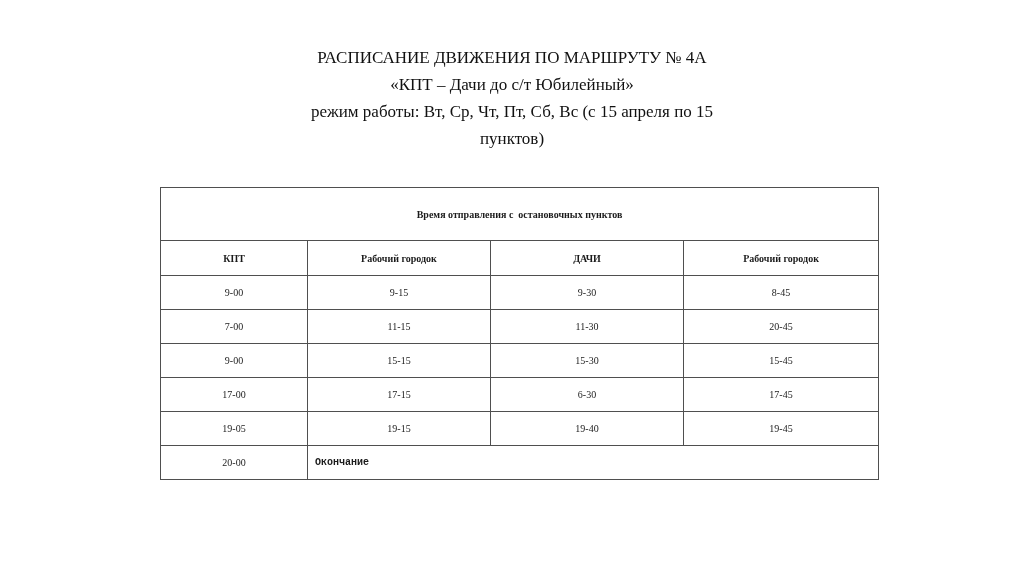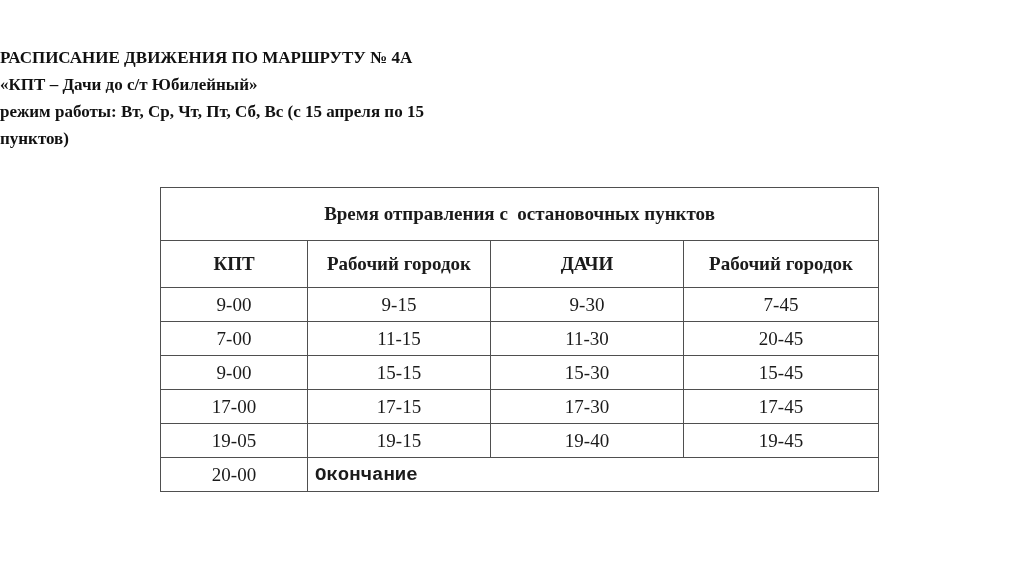--- a/index.html
+++ b/index.html
@@ -14,44 +14,45 @@
     background: #ffffff;
     font-family: "Liberation Serif", "DejaVu Serif", serif;
     color: #1b1b1b;
     overflow: hidden;
   }
   .title-block {
     position: absolute;
     top: 44px;
     left: 0;
     right: 0;
-    font-weight: bold;
+    text-align: center;
+    font-weight: normal;
     font-size: 17px;
     line-height: 27px;
     color: #111111;
   }
   .schedule-table {
     position: absolute;
     left: 160px;
     top: 187px;
     width: 718px;
     border-collapse: collapse;
     table-layout: fixed;
   }
   .schedule-table td {
     border: 1px solid #4f4f4f;
     text-align: center;
     vertical-align: middle;
-    font-size: 19px;
+    font-size: 10px;
     padding: 0;
     color: #1b1b1b;
     margin-left: 45px;
   }
   .row-caption { height: 53px; }
-  .row-header  { height: 47px; }
+  .row-header  { height: 35px; }
   .row-data    { height: 34px; }
   .row-footer  { height: 34px; }
   .caption-cell {
     font-weight: bold;
     white-space: pre-wrap;
   }
   .header-cell { font-weight: bold; }
   .bold { font-weight: normal; }
   .footer-label-cell {
     text-align: left !important;
@@ -86,38 +87,38 @@
       <tr class="row-header">
         <td class="header-cell">КПТ</td>
         <td class="header-cell">Рабочий городок</td>
         <td class="header-cell">ДАЧИ</td>
         <td class="header-cell">Рабочий городок</td>
       </tr>
       <tr class="row-data">
         <td class="bold">9-00</td>
         <td>9-15</td>
         <td>9-30</td>
-        <td>7-45</td>
+        <td>8-45</td>
       </tr>
       <tr class="row-data">
         <td>7-00</td>
         <td>11-15</td>
         <td>11-30</td>
         <td>20-45</td>
       </tr>
       <tr class="row-data">
         <td>9-00</td>
         <td>15-15</td>
         <td>15-30</td>
         <td>15-45</td>
       </tr>
       <tr class="row-data">
         <td>17-00</td>
         <td>17-15</td>
-        <td>17-30</td>
+        <td>6-30</td>
         <td>17-45</td>
       </tr>
       <tr class="row-data">
         <td>19-05</td>
         <td>19-15</td>
         <td>19-40</td>
         <td>19-45</td>
       </tr>
       <tr class="row-footer">
         <td class="bold">20-00</td>

